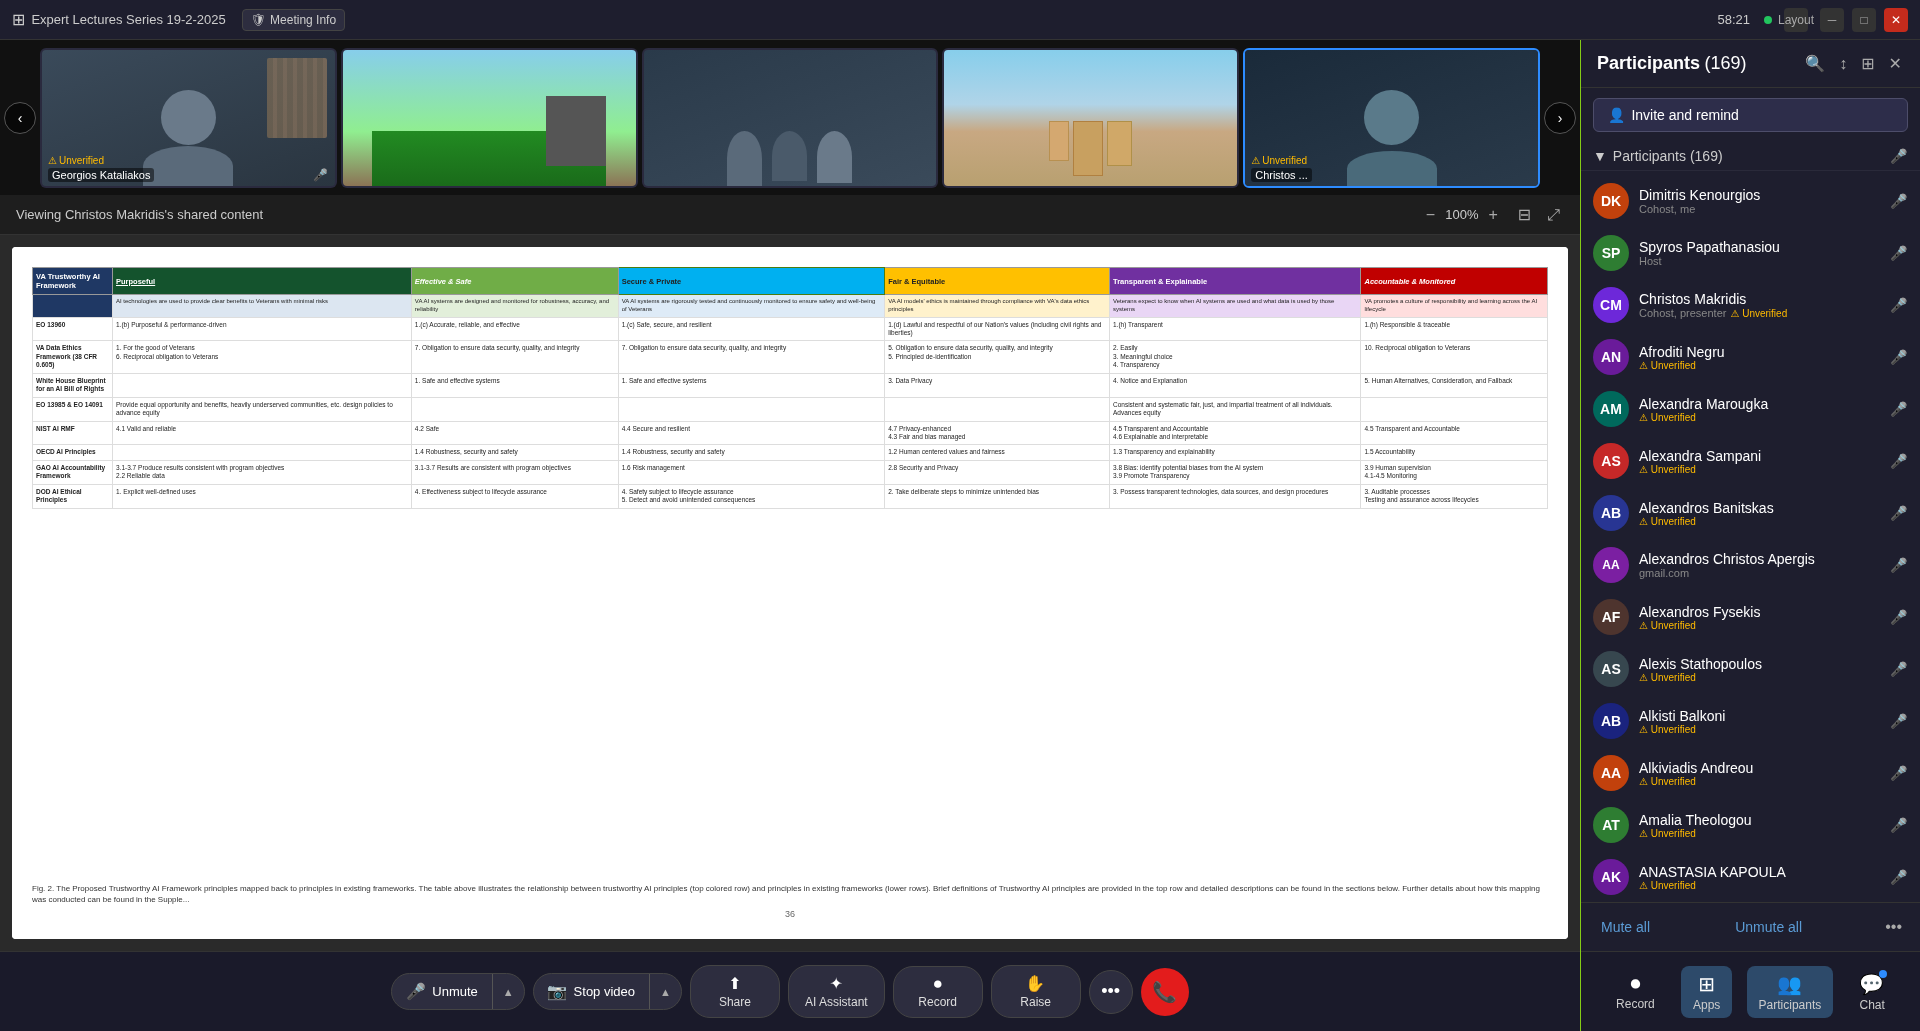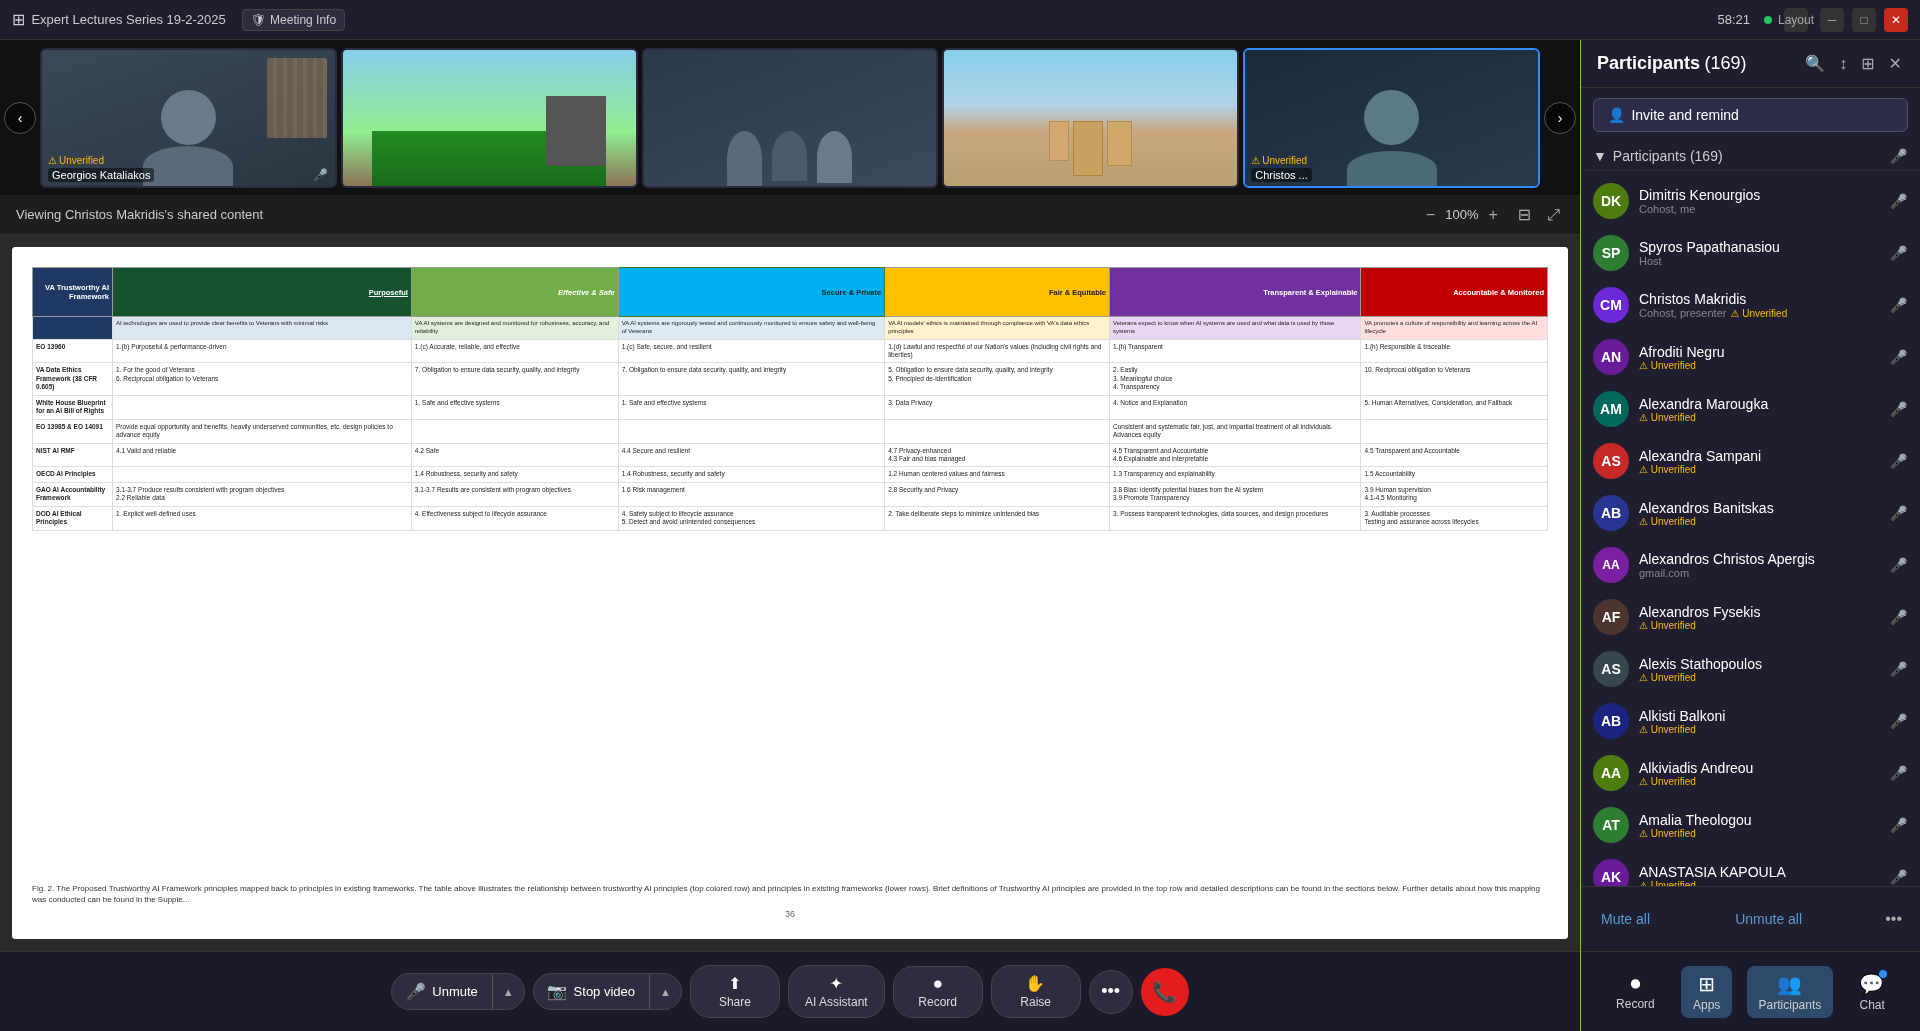--- a/index.html
+++ b/index.html
@@ -180,22 +180,22 @@
       flex: 1;
       overflow: hidden;
     }
     .doc-table {
       width: 100%;
       border-collapse: collapse;
       font-size: 7px;
       color: #222;
     }
     .doc-table th {
-      padding: 15px 3px;
-      text-align: right;
+      padding: 4px 3px;
+      text-align: left;
       font-weight: bold;
       font-size: 7.5px;
     }
     .doc-table td {
       padding: 3px;
       border: 1px solid #ddd;
       font-size: 6.5px;
       vertical-align: top;
       line-height: 1.3;
     }
@@ -376,21 +376,21 @@
     .unverified-badge {
       color: #ffbb00; font-size: 10px;
       display: flex; align-items: center; gap: 2px;
     }
     .participant-mute-icon {
       font-size: 14px; color: #ff4444;
     }
     .participant-mute-icon.green { color: #22c55e; }
 
     .panel-footer {
-      padding: 20px 16px;
+      padding: 12px 16px;
       border-top: 1px solid #333;
       display: flex;
       align-items: center;
       justify-content: space-between;
     }
     .mute-all-btn, .unmute-all-btn {
       background: none; border: none; color: #5b9bd5; cursor: pointer; font-size: 14px; padding: 4px;
     }
 
     
@@ -428,21 +428,21 @@
 
     
     .share-icons-right {
       display: flex; gap: 8px; align-items: center;
     }
     .share-icon-btn {
       background: none; border: none; color: #aaa; cursor: pointer; font-size: 16px; padding: 4px;
     }
 
     
-    .av-blue { background: #4d7c0f; }
+    .av-blue { background: #c2410c; }
     .av-green { background: #2e7d32; }
     .av-orange { background: #6d28d9; }
     .av-purple { background: #6a1b9a; }
     .av-teal { background: #00695c; }
     .av-red { background: #c62828; }
     .av-indigo { background: #283593; }
     .av-brown { background: #4e342e; }
     .av-gray { background: #37474f; }
     .av-darkblue { background: #1a237e; }
     .av-aa { background: #7b1fa2; }
@@ -586,21 +586,21 @@
           <div class="doc-table-wrapper">
             <table class="doc-table">
               <thead>
                 <tr>
                   <th class="th-framework" style="width:80px;border:1px solid #999;">VA Trustworthy AI Framework</th>
                   <th class="th-purposeful" style="border:1px solid #999;">Purposeful</th>
                   <th class="th-effective" style="border:1px solid #999;font-style:italic;">Effective &amp; Safe</th>
                   <th class="th-secure" style="border:1px solid #4d7c0f;">Secure &amp; Private</th>
                   <th class="th-fair" style="border:1px solid #999;">Fair &amp; Equitable</th>
                   <th class="th-transparent" style="border:1px solid #999;">Transparent &amp; Explainable</th>
-                  <th class="th-accountable" style="border:1px solid #999;">Accountable &amp; Monitored</th>
+                  <th class="th-accountable" style="border:1px solid #999;font-style:italic;">Accountable &amp; Monitored</th>
                 </tr>
                 <tr>
                   <td style="border:1px solid #ddd;background:#1f3864;color:#fff;font-size:6.5px;"></td>
                   <td style="border:1px solid #ddd;background:#dce6f1;font-size:6px;">AI technologies are used to provide clear benefits to Veterans with minimal risks</td>
                   <td style="border:1px solid #ddd;background:#e2efda;font-size:6px;">VA AI systems are designed and monitored for robustness, accuracy, and reliability</td>
                   <td style="border:1px solid #ddd;background:#deebf7;font-size:6px;">VA AI systems are rigorously tested and continuously monitored to ensure safety and well-being of Veterans</td>
                   <td style="border:1px solid #ddd;background:#fff2cc;font-size:6px;">VA AI models' ethics is maintained through compliance with VA's data ethics principles</td>
                   <td style="border:1px solid #ddd;background:#e9d6f5;font-size:6px;">Veterans expect to know when AI systems are used and what data is used by those systems</td>
                   <td style="border:1px solid #ddd;background:#ffdede;font-size:6px;">VA promotes a culture of responsibility and learning across the AI lifecycle</td>
                 </tr>

